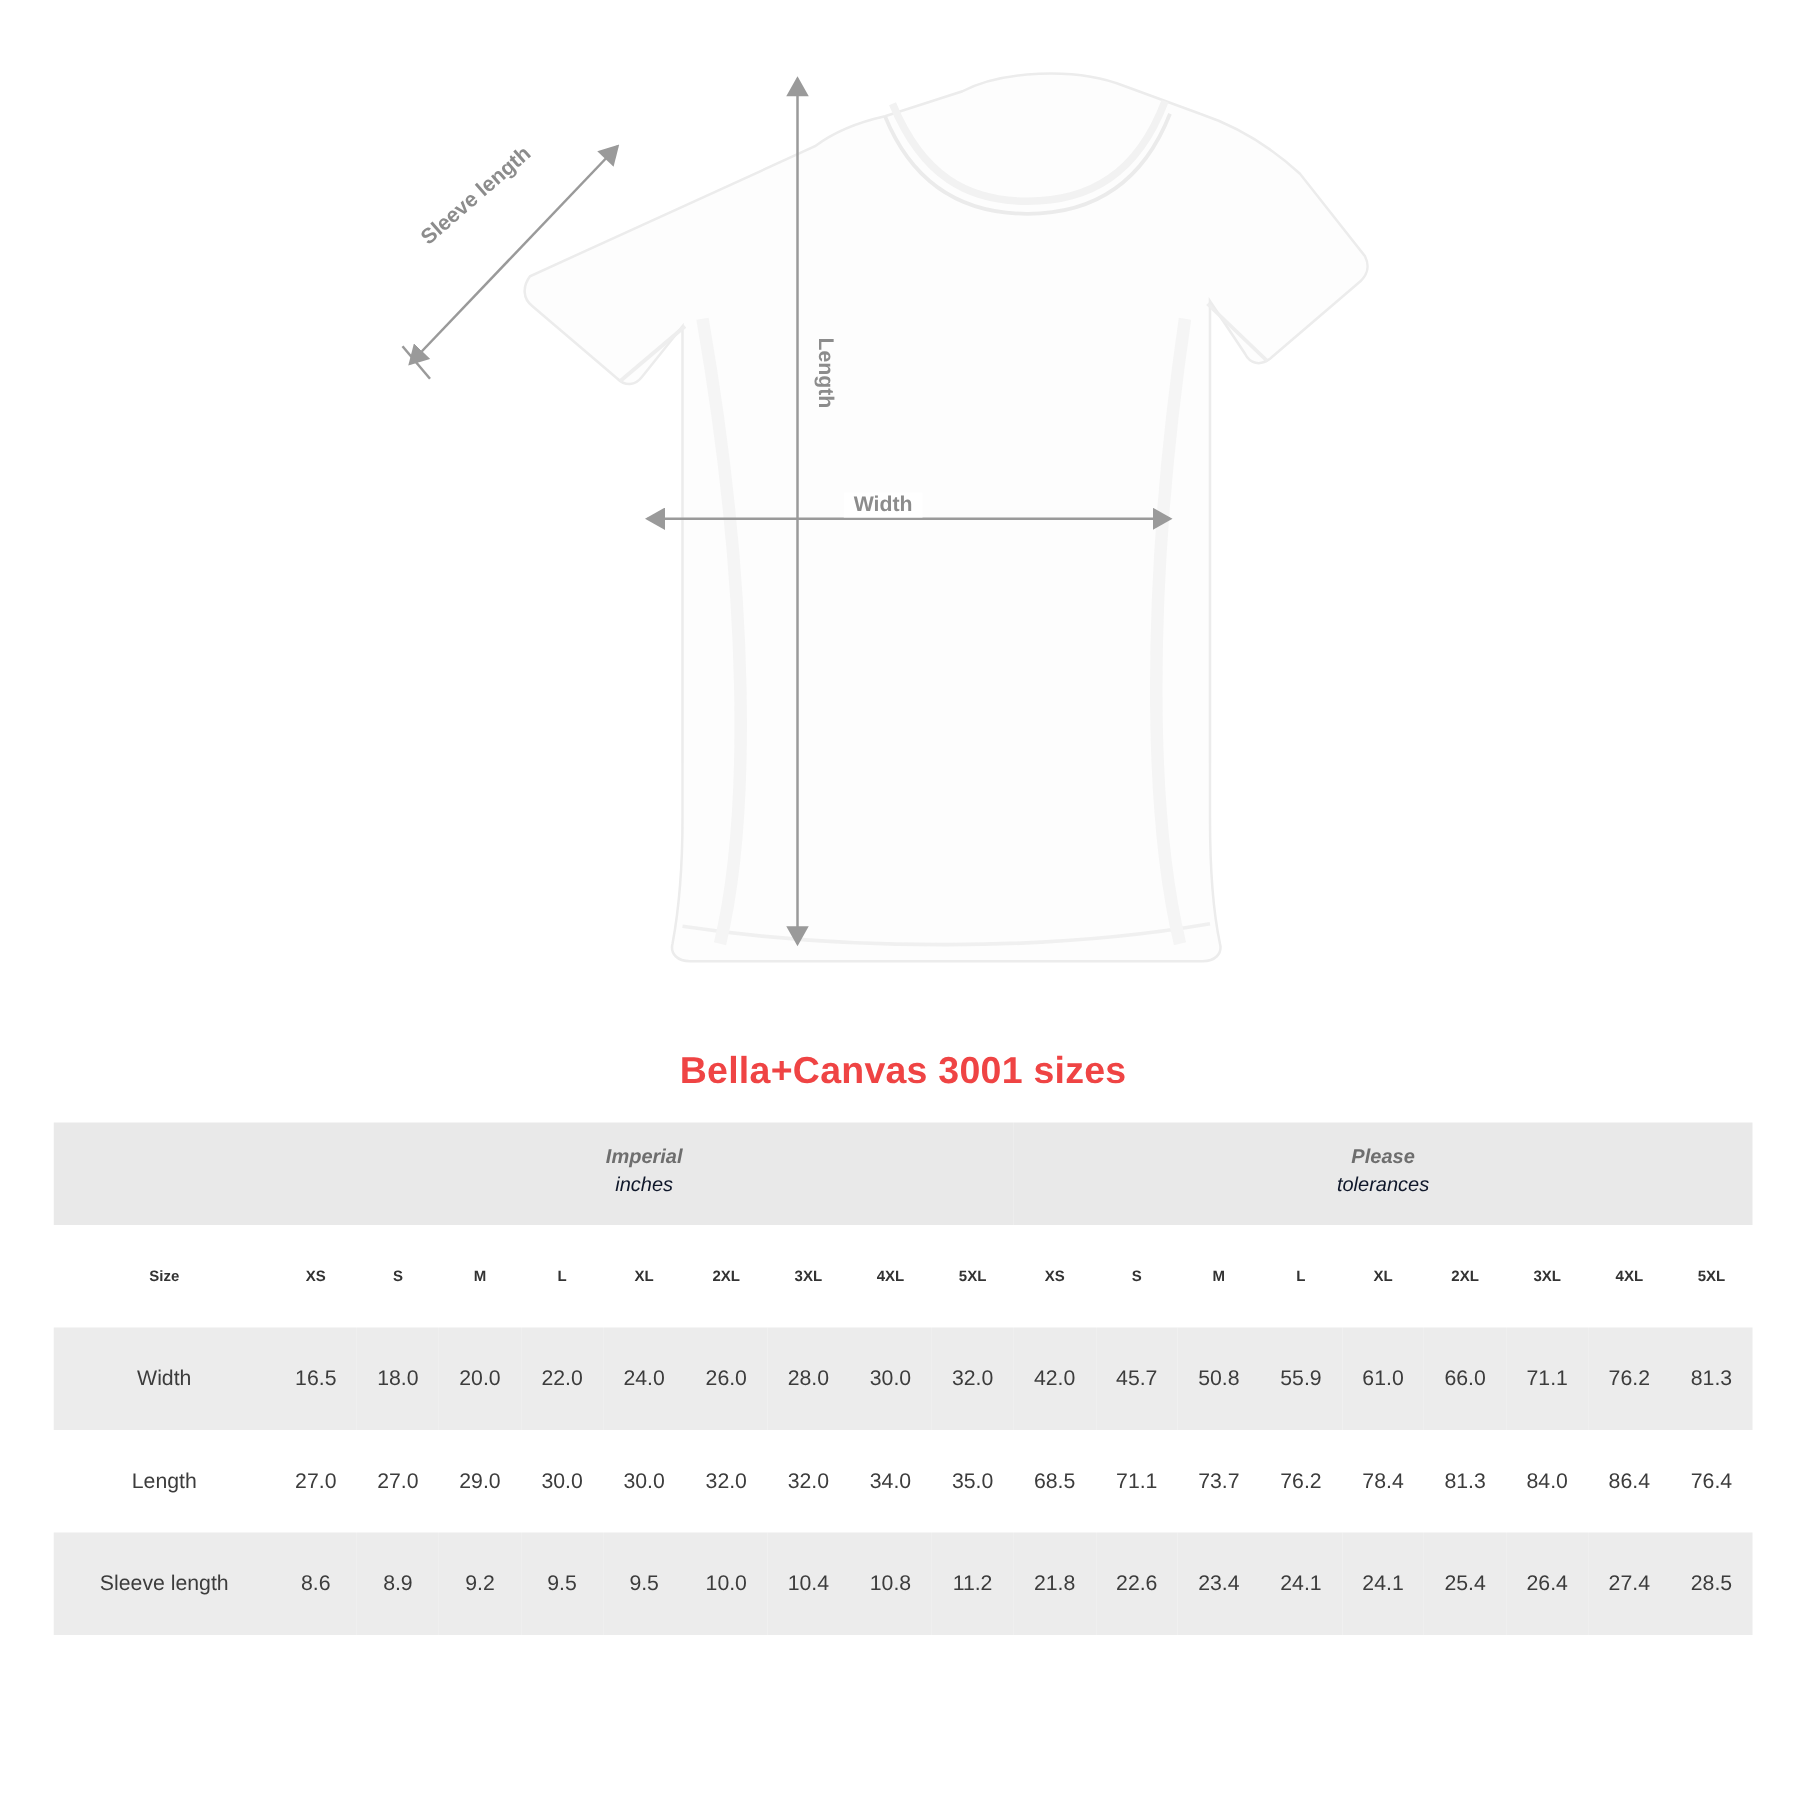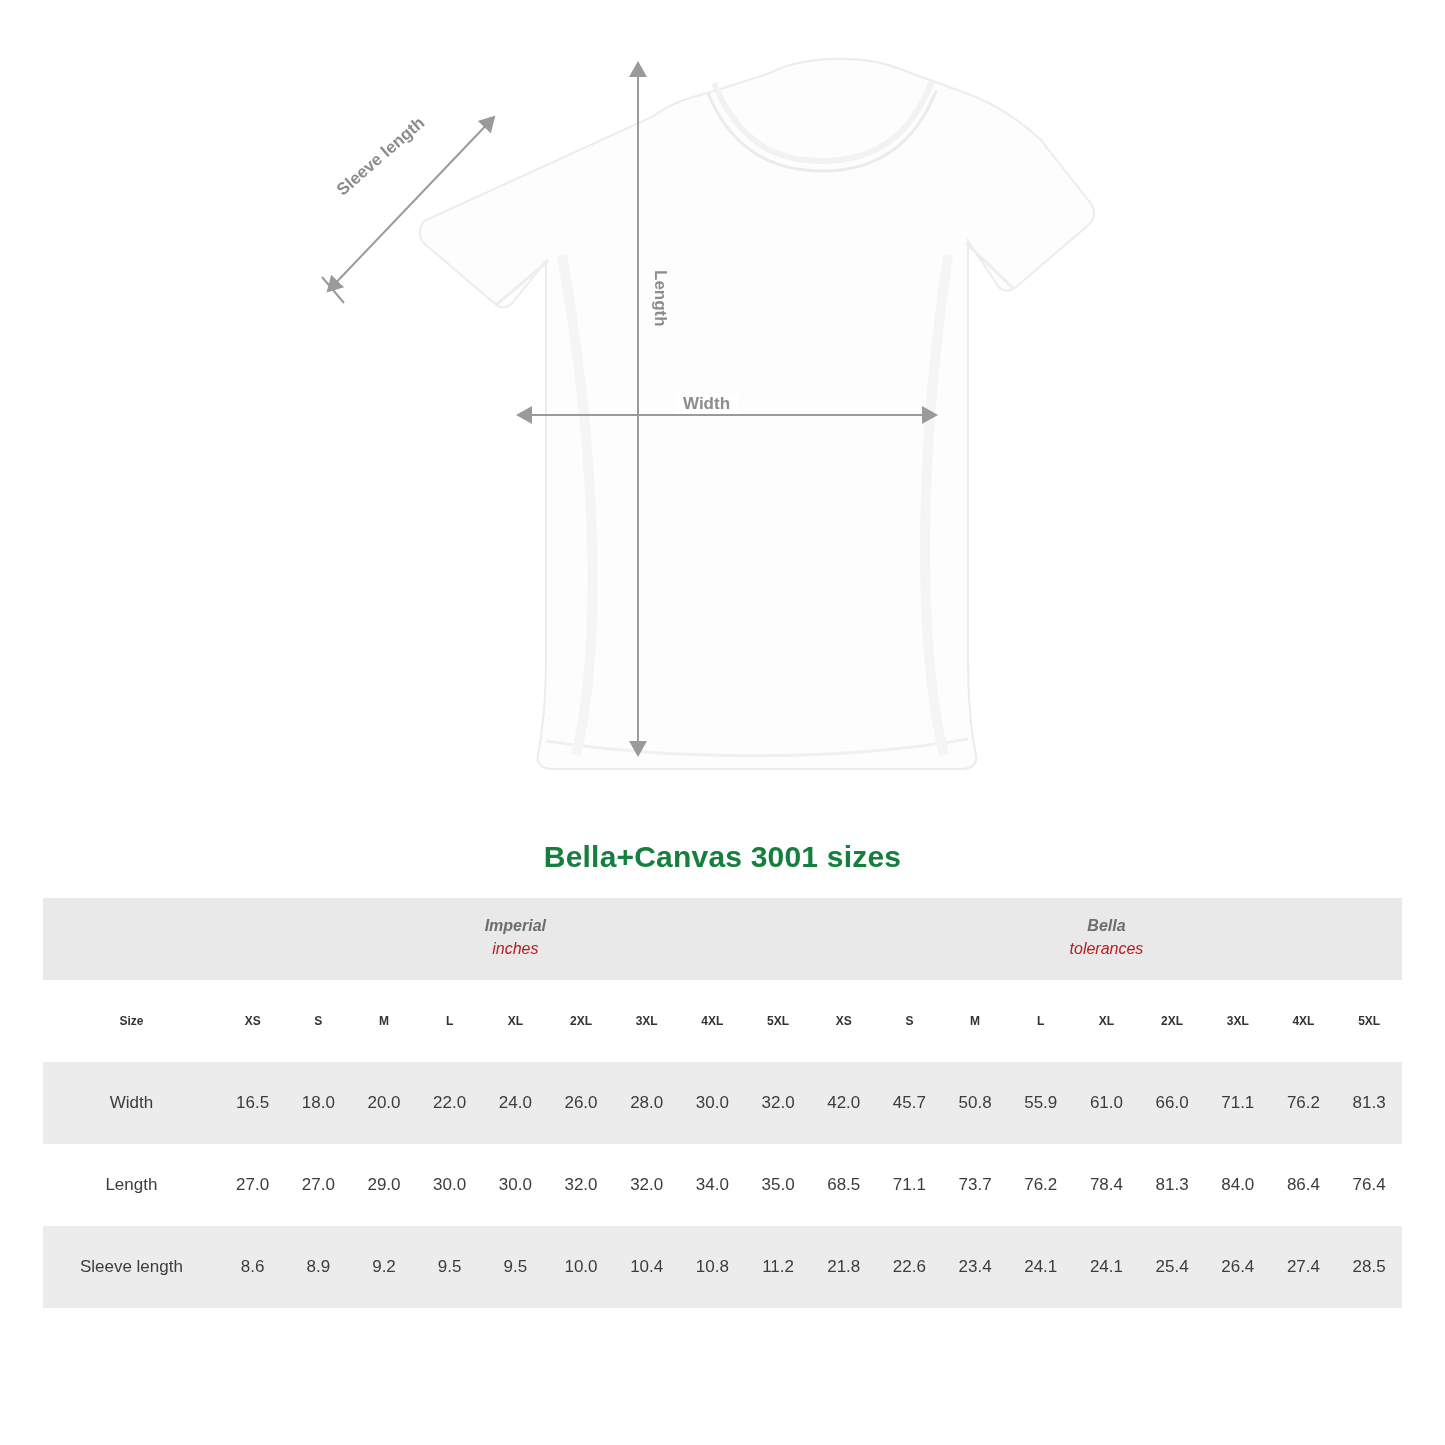--- a/index.html
+++ b/index.html
@@ -72,21 +72,21 @@
   }
 
   
   .titles {
     text-align: center;
     margin-top: 20px;
   }
   .chart-title {
     font-size: 30px;
     font-weight: bold;
-    color: #15803d;
+    color: #ef4444;
     letter-spacing: 0.2px;
   }
   .chart-note {
     margin-top: 16px;
     font-size: 17px;
     font-style: italic;
     color: #6f6f6f;
   }
 
   
@@ -116,21 +116,21 @@
   .unit-sys {
     font-size: 16px;
     font-weight: bold;
     font-style: italic;
     color: #6e6e6e;
     line-height: 1.25;
   }
   .unit-unit {
     font-size: 16px;
     font-style: italic;
-    color: #b91c1c;
+    color: #0f172a;
     line-height: 1.6;
   }
   .row-head td {
     background: #ffffff;
   }
   .row-head td.rowlabel,
   .row-head td.sizecell {
     font-weight: bold;
     font-size: 12px;
     color: #333333;
@@ -235,21 +235,21 @@
         <col span="9" style="width:65px">
       </colgroup>
       <tbody>
         <tr class="unit-head">
           <td class="corner"></td>
           <td colspan="9">
             <div class="unit-sys">Imperial</div>
             <div class="unit-unit">inches</div>
           </td>
           <td colspan="9">
-            <div class="unit-sys">Bella</div>
+            <div class="unit-sys">Please</div>
             <div class="unit-unit">tolerances</div>
           </td>
         </tr>
 
         <tr class="row-head">
           <td class="rowlabel">Size</td>
           <td class="sizecell">XS</td>
           <td class="sizecell">S</td>
           <td class="sizecell">M</td>
           <td class="sizecell">L</td>

